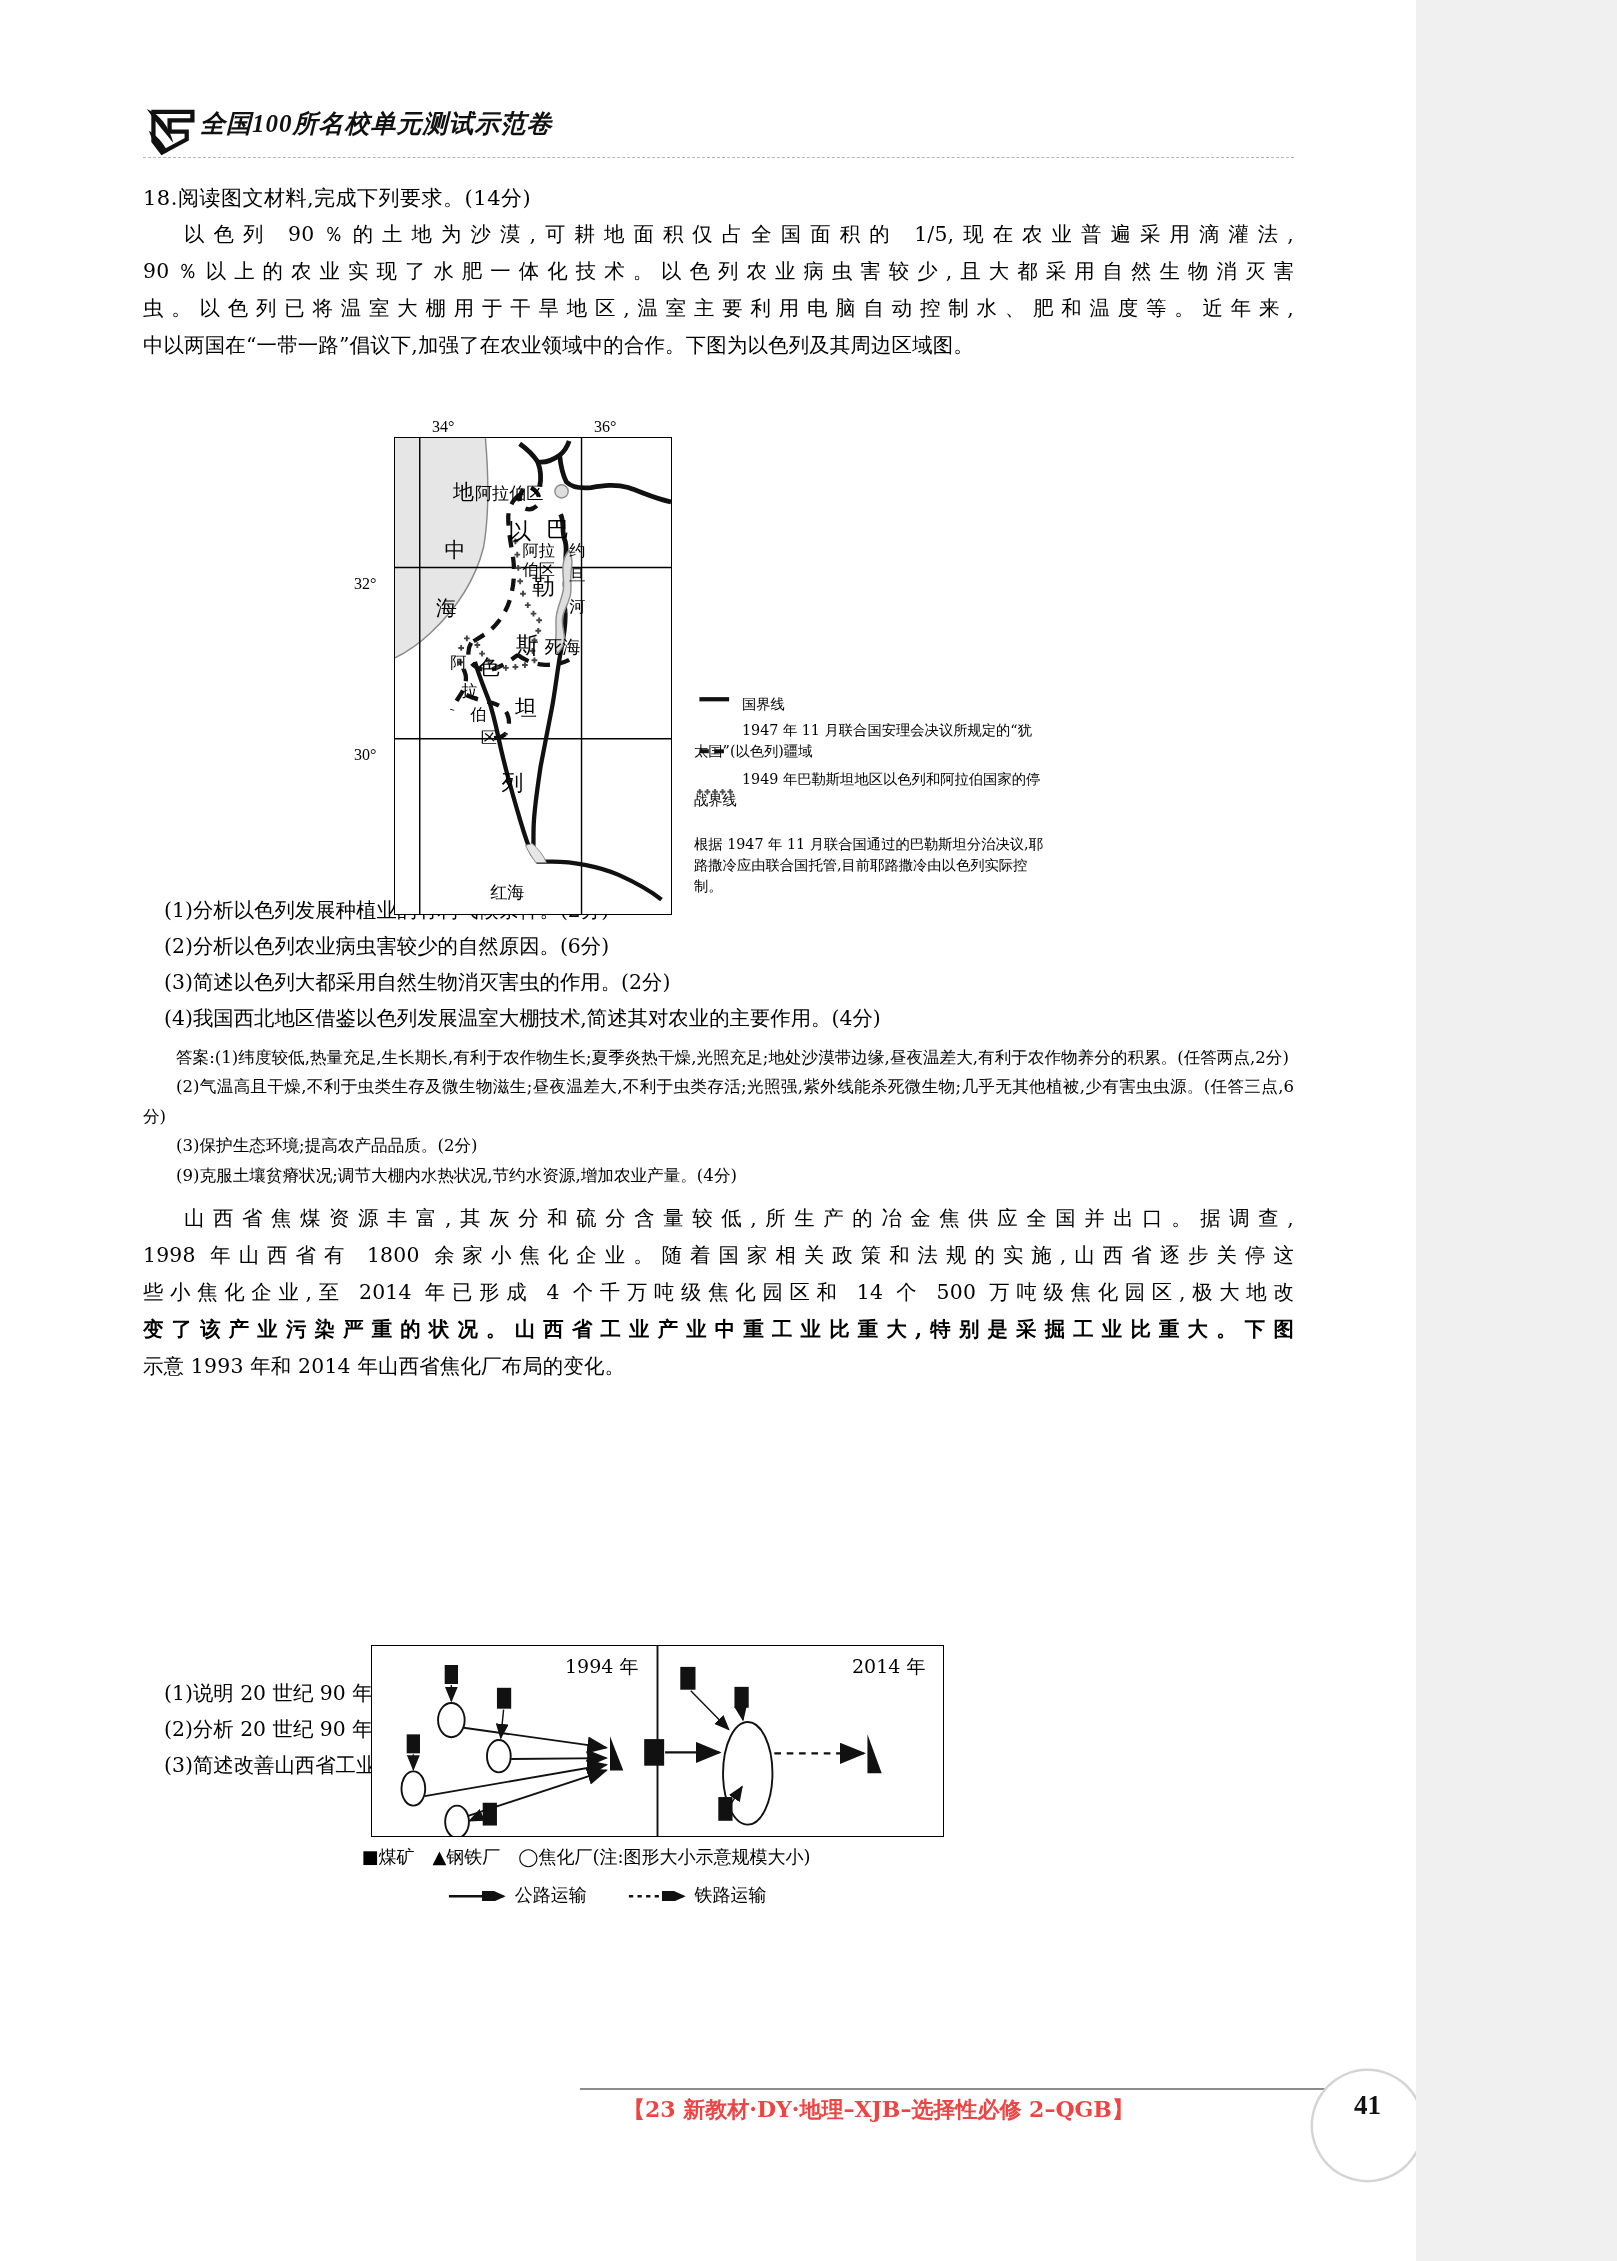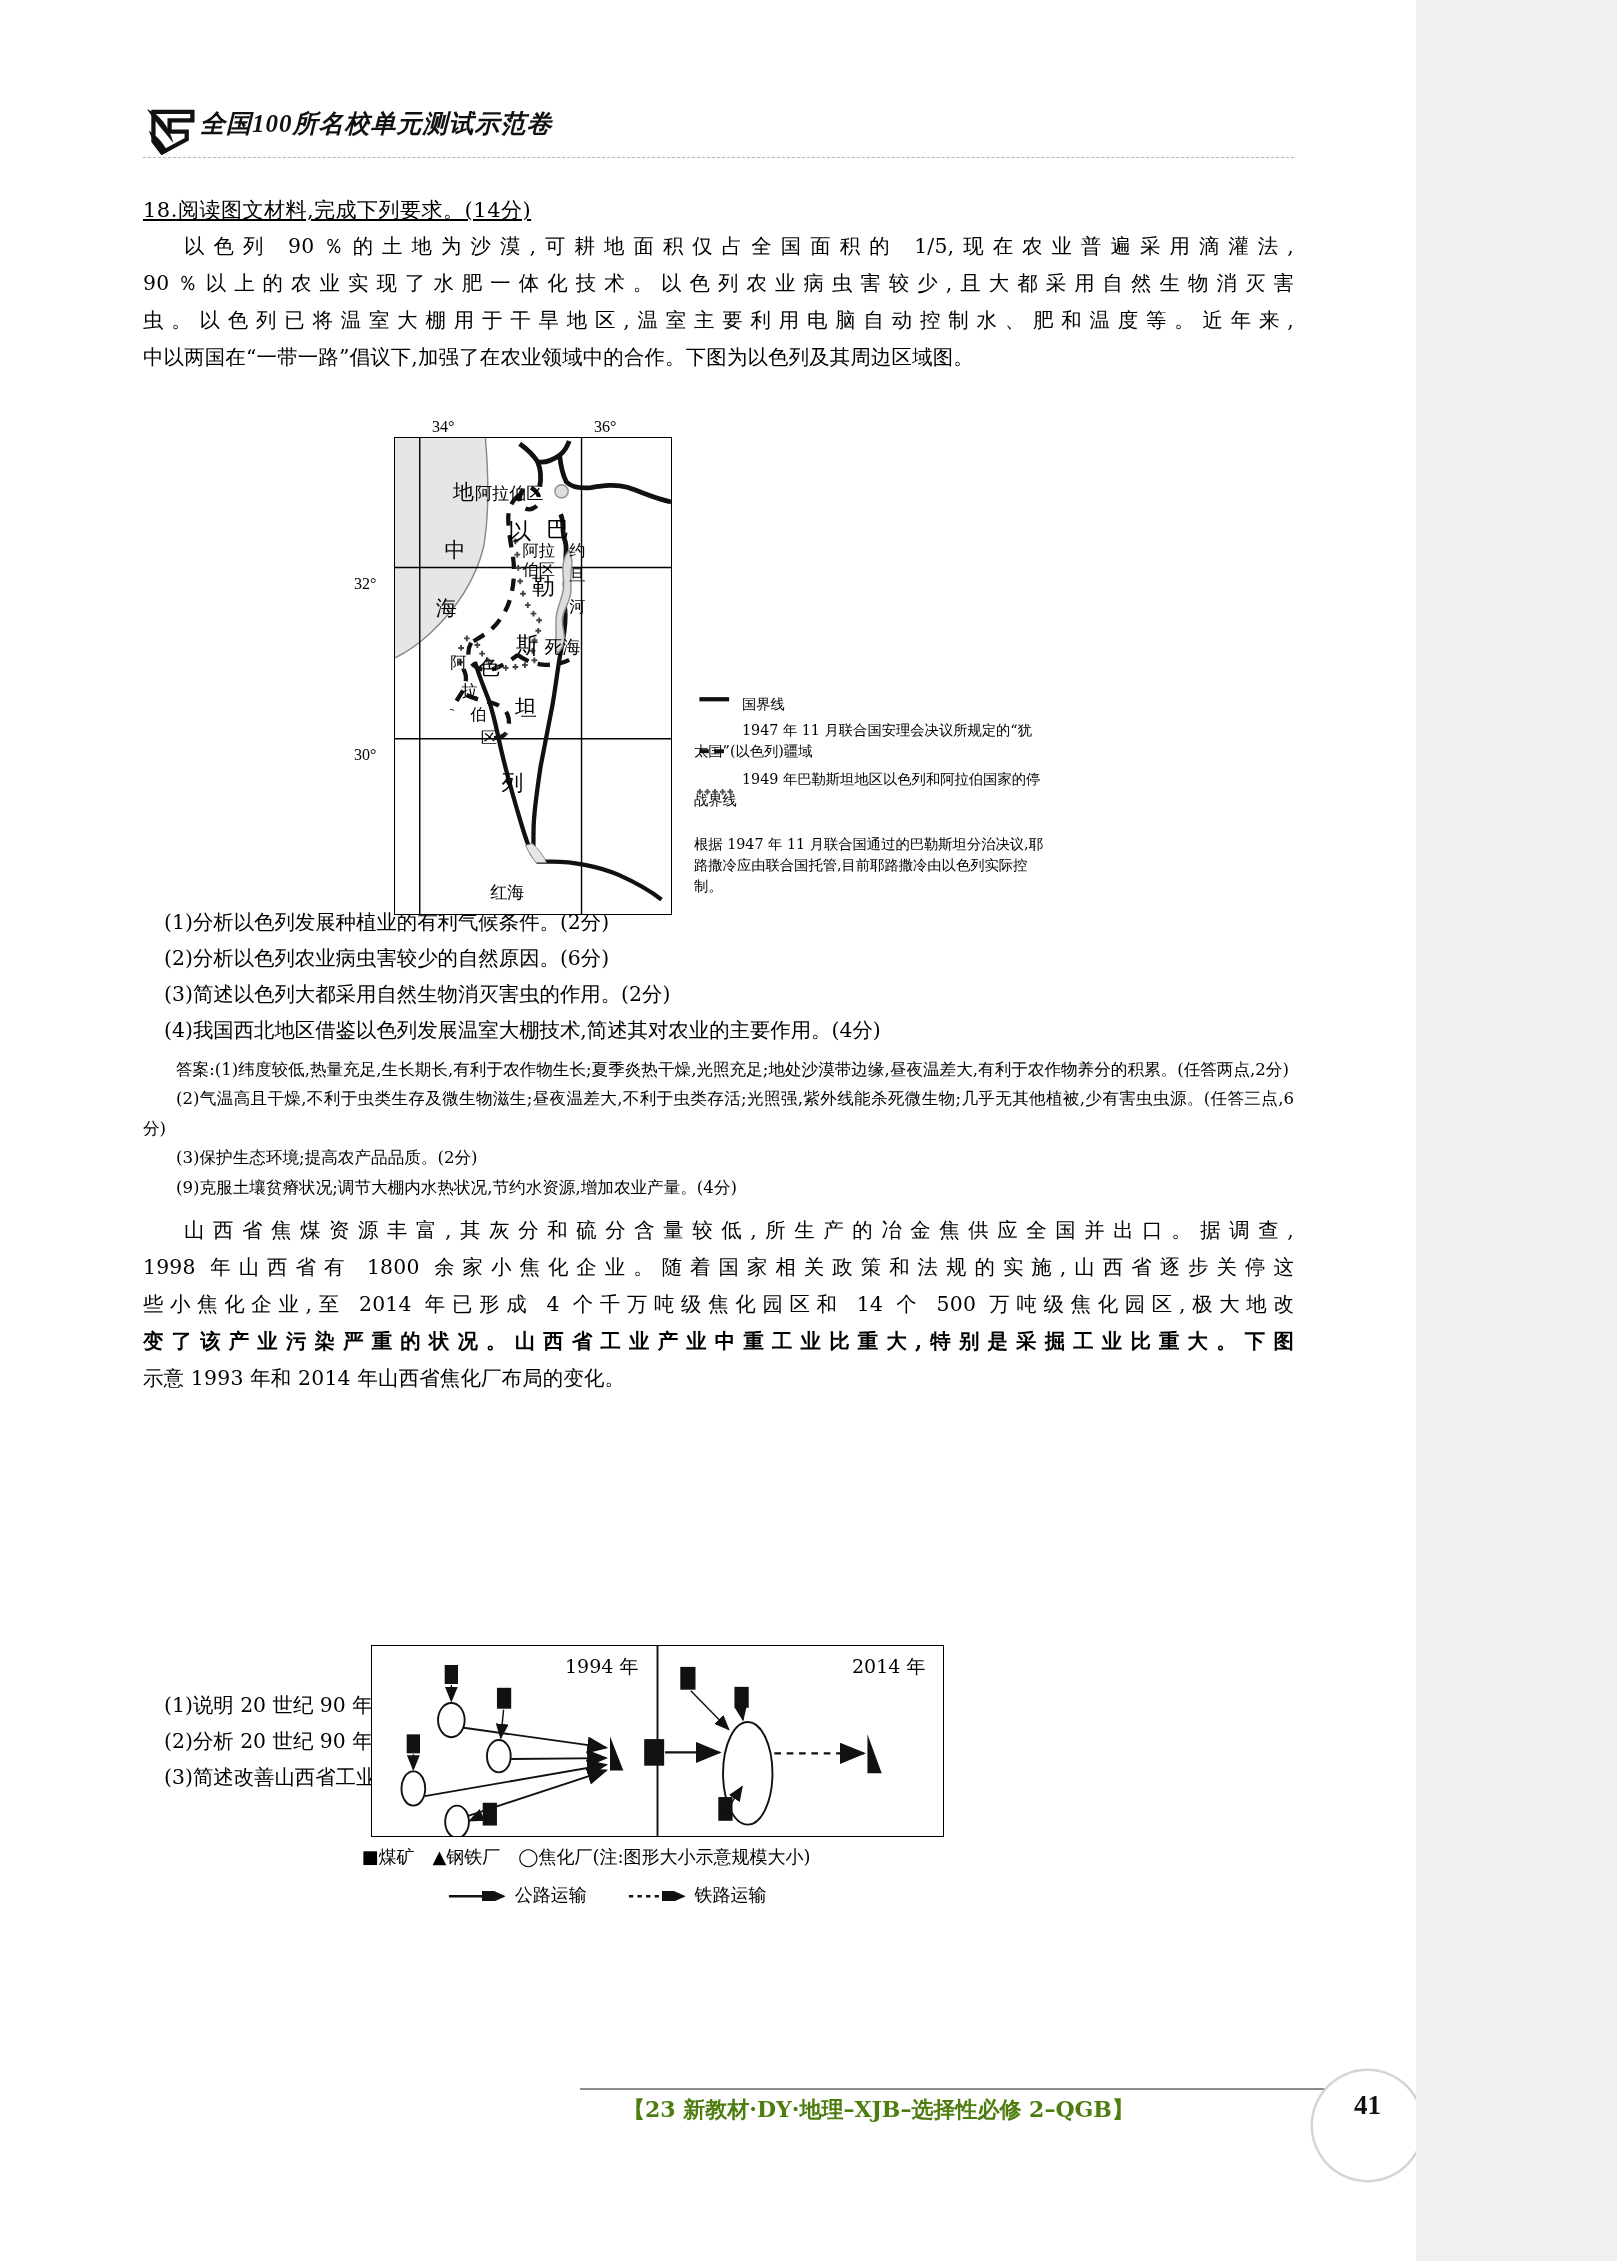--- a/index.html
+++ b/index.html
@@ -49,21 +49,21 @@
   
   #content{
     position:absolute;left:143px;top:176px;width:1151px;
   }
 
   .qline{
     font-family:"DejaVu Serif","Liberation Serif",serif;
     font-size:21px;line-height:36px;color:#000;
     letter-spacing:0.5px;white-space:nowrap;
   }
-  .q-head{margin-top:16px;text-decoration:underline;}
+  .q-head{margin-top:4px;}
   .para{
     font-family:"DejaVu Serif","Liberation Serif",serif;
     font-size:20.4px;line-height:37px;color:#000;
     text-align:justify;text-align-last:justify;
     text-indent:41px;letter-spacing:0.2px;
   }
   .para.last{text-align-last:left;}
   .sub-q{
     font-family:"DejaVu Serif","Liberation Serif",serif;
     font-size:20.4px;line-height:36px;color:#000;margin-left:21px;
@@ -132,21 +132,21 @@
   }
 
   
   #footer-rule{
     position:absolute;left:580px;top:2088px;width:770px;height:0;
     border-top:2.4px solid #8c8c8c;
   }
   #footer-text{
     position:absolute;left:623px;top:2095px;
     font-family:"DejaVu Serif","Liberation Serif",serif;
-    font-weight:bold;font-size:22px;color:#4d7c0f;white-space:nowrap;
+    font-weight:bold;font-size:22px;color:#ef4444;white-space:nowrap;
   }
   #page-circle{
     position:absolute;left:1313px;top:2071px;width:109px;height:109px;
     border-radius:50%;background:#ffffff;
     box-shadow:0 0 0 2.4px #d4d4d4;
   }
   #page-num{
     position:absolute;left:1339px;top:2090px;width:57px;text-align:center;
     font-family:"Liberation Serif",serif;font-weight:bold;font-size:27px;color:#111;
   }

